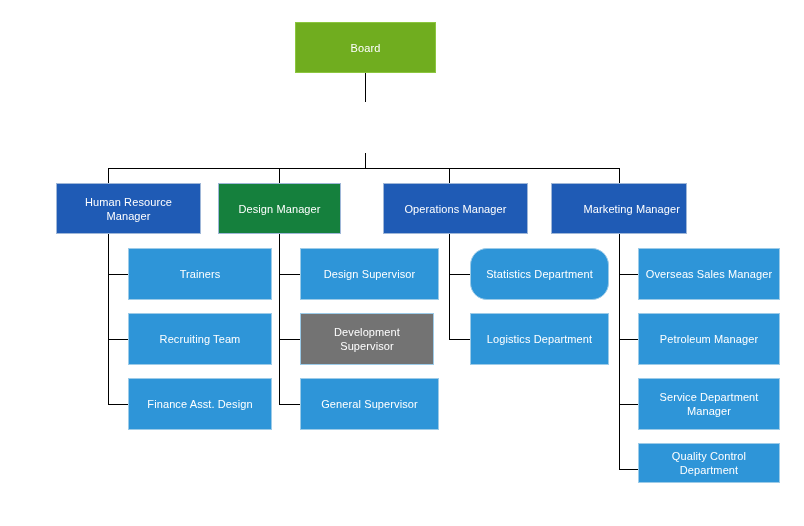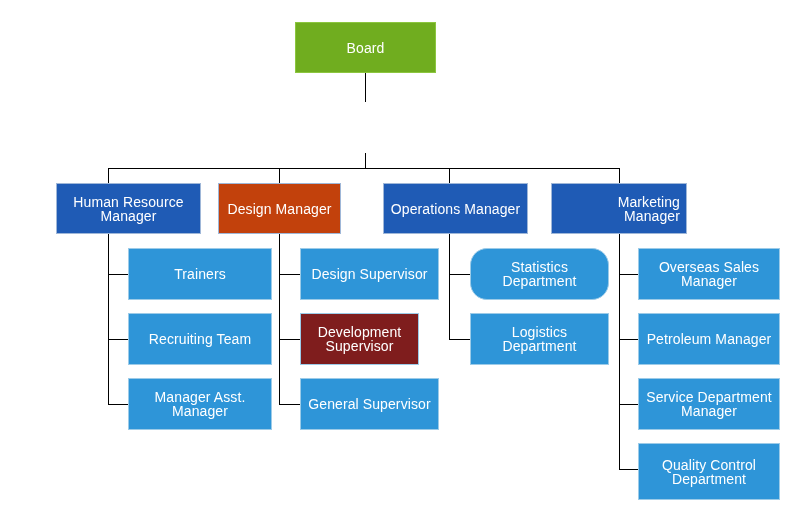--- a/index.html
+++ b/index.html
@@ -19,21 +19,21 @@
     overflow: hidden;
   }
   .node {
     position: absolute;
     box-sizing: border-box;
     display: flex;
     align-items: center;
     justify-content: center;
     text-align: center;
     color: #ffffff;
-    font-size: 14px;
+    font-size: 11px;
     line-height: 14px;
     letter-spacing: 0.1px;
     padding: 14px 6px;
     z-index: 2;
   }
   .node-label {
     display: block;
     width: 100%;
   }
   .level-root {
@@ -82,58 +82,58 @@
     <div class="connector h" style="left: 619px; top: 274px; background: rgb(0, 0, 0); width: 19px;"></div>
     <div class="connector h" style="left: 619px; top: 339px; background: rgb(0, 0, 0); width: 19px;"></div>
     <div class="connector h" style="left: 619px; top: 404px; background: rgb(0, 0, 0); width: 19px;"></div>
     <div class="connector h" style="left: 619px; top: 469px; background: rgb(0, 0, 0); width: 19px;"></div>
     <div class="node level-root" style="left: 295px; top: 22px; width: 141px; height: 51px; background: rgb(112, 173, 31); border-color: rgb(140, 198, 63); color: rgb(255, 255, 255);">
       <span class="node-label">Board</span>
     </div>
     <div class="node level-mid" style="left: 36px; top: 183px; width: 145px; height: 51px; background: rgb(31, 91, 181); border-color: rgb(159, 183, 216); color: rgb(255, 255, 255); margin-left: 20px;">
       <span class="node-label">Human Resource Manager</span>
     </div>
-    <div class="node level-mid" style="left: 218px; top: 183px; width: 123px; height: 51px; background: #c2410c; border-color: rgb(159, 183, 216); color: rgb(255, 255, 255);">
+    <div class="node level-mid" style="left: 218px; top: 183px; width: 123px; height: 51px; background: #15803d; border-color: rgb(159, 183, 216); color: rgb(255, 255, 255);">
       <span class="node-label">Design Manager</span>
     </div>
     <div class="node level-mid" style="left: 383px; top: 183px; width: 145px; height: 51px; background: rgb(31, 91, 181); border-color: rgb(159, 183, 216); color: rgb(255, 255, 255);">
       <span class="node-label">Operations Manager</span>
     </div>
     <div class="node level-mid" style="left: 551px; top: 183px; width: 136px; height: 51px; background: rgb(31, 91, 181); border-color: rgb(159, 183, 216); color: rgb(255, 255, 255); text-align: right;">
       <span class="node-label">Marketing Manager</span>
     </div>
     <div class="node level-leaf" style="left: 128px; top: 248px; width: 144px; height: 52px; background: rgb(46, 149, 216); border-color: rgb(156, 203, 232); color: rgb(255, 255, 255);">
       <span class="node-label">Trainers</span>
     </div>
     <div class="node level-leaf" style="left: 128px; top: 313px; width: 144px; height: 52px; background: rgb(46, 149, 216); border-color: rgb(156, 203, 232); color: rgb(255, 255, 255);">
       <span class="node-label">Recruiting Team</span>
     </div>
     <div class="node level-leaf" style="left: 128px; top: 378px; width: 144px; height: 52px; background: rgb(46, 149, 216); border-color: rgb(156, 203, 232); color: rgb(255, 255, 255);">
-      <span class="node-label">Manager Asst. Manager</span>
+      <span class="node-label">Finance Asst. Design</span>
     </div>
     <div class="node level-leaf" style="left: 300px; top: 248px; width: 139px; height: 52px; background: rgb(46, 149, 216); border-color: rgb(156, 203, 232); color: rgb(255, 255, 255);">
       <span class="node-label">Design Supervisor</span>
     </div>
-    <div class="node level-leaf" style="left: 300px; top: 313px; width: 119px; height: 52px; background: #7f1d1d; border-color: rgb(156, 203, 232); color: rgb(255, 255, 255); justify-content: center;">
+    <div class="node level-leaf" style="left: 300px; top: 313px; width: 134px; height: 52px; background: #737373; border-color: rgb(156, 203, 232); color: rgb(255, 255, 255); justify-content: center;">
       <span class="node-label">Development Supervisor</span>
     </div>
     <div class="node level-leaf" style="left: 300px; top: 378px; width: 139px; height: 52px; background: rgb(46, 149, 216); border-color: rgb(156, 203, 232); color: rgb(255, 255, 255);">
       <span class="node-label">General Supervisor</span>
     </div>
     <div class="node level-leaf" style="left: 470px; top: 248px; width: 139px; height: 52px; background: rgb(46, 149, 216); border-color: rgb(156, 203, 232); color: rgb(255, 255, 255); border-radius: 17px;">
       <span class="node-label">Statistics Department</span>
     </div>
     <div class="node level-leaf" style="left: 470px; top: 313px; width: 139px; height: 52px; background: rgb(46, 149, 216); border-color: rgb(156, 203, 232); color: rgb(255, 255, 255);">
       <span class="node-label">Logistics Department</span>
     </div>
     <div class="node level-leaf" style="left: 638px; top: 248px; width: 142px; height: 52px; background: rgb(46, 149, 216); border-color: rgb(156, 203, 232); color: rgb(255, 255, 255);">
       <span class="node-label">Overseas Sales Manager</span>
     </div>
     <div class="node level-leaf" style="left: 638px; top: 313px; width: 142px; height: 52px; background: rgb(46, 149, 216); border-color: rgb(156, 203, 232); color: rgb(255, 255, 255);">
       <span class="node-label">Petroleum Manager</span>
     </div>
     <div class="node level-leaf" style="left: 638px; top: 378px; width: 142px; height: 52px; background: rgb(46, 149, 216); border-color: rgb(156, 203, 232); color: rgb(255, 255, 255);">
       <span class="node-label">Service Department Manager</span>
     </div>
-    <div class="node level-leaf" style="left: 638px; top: 443px; width: 142px; height: 57px; background: rgb(46, 149, 216); border-color: rgb(156, 203, 232); color: rgb(255, 255, 255);">
+    <div class="node level-leaf" style="left: 638px; top: 443px; width: 142px; height: 40px; background: rgb(46, 149, 216); border-color: rgb(156, 203, 232); color: rgb(255, 255, 255);">
       <span class="node-label">Quality Control Department</span>
     </div>
   </div>
 
 </body></html>

